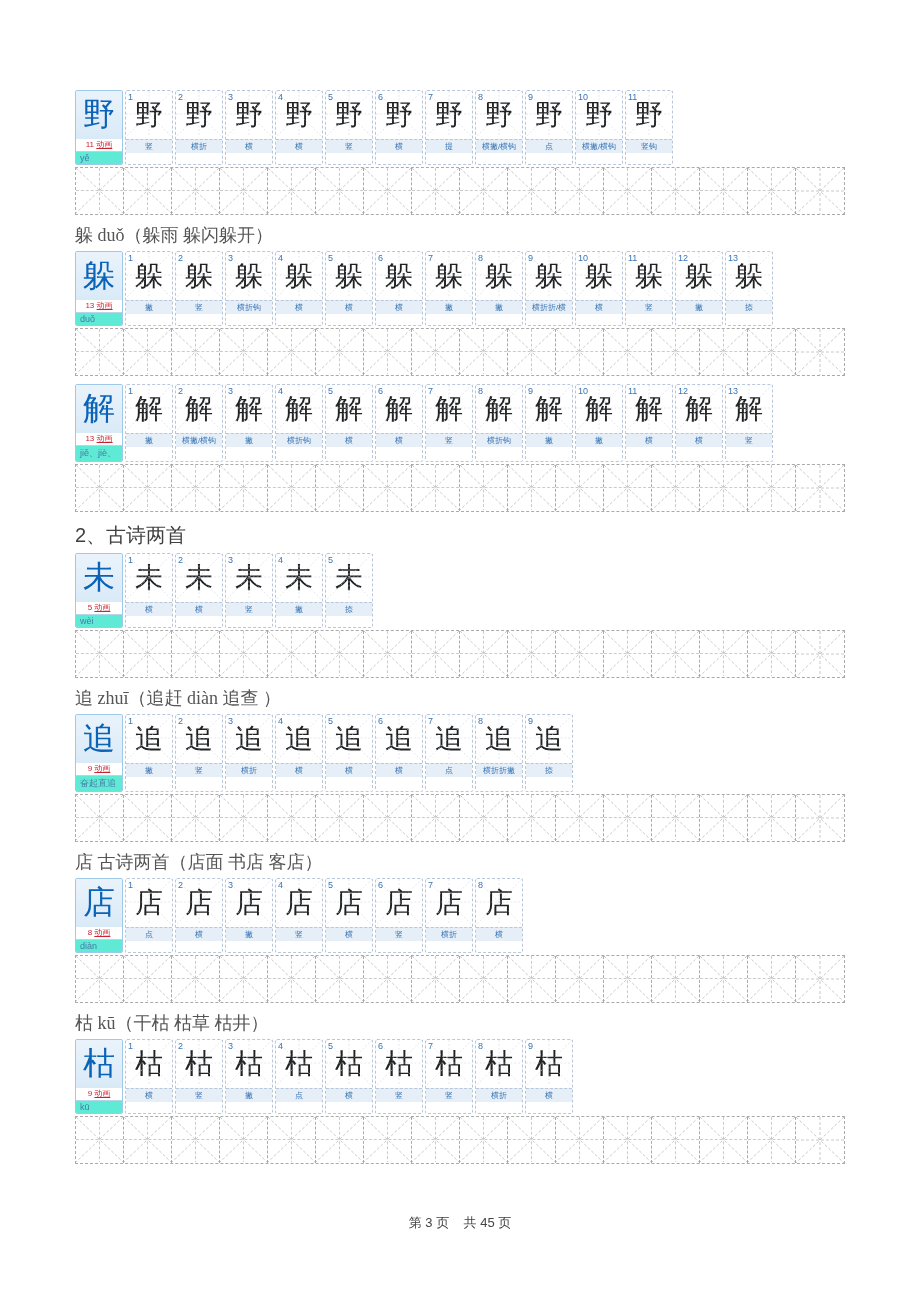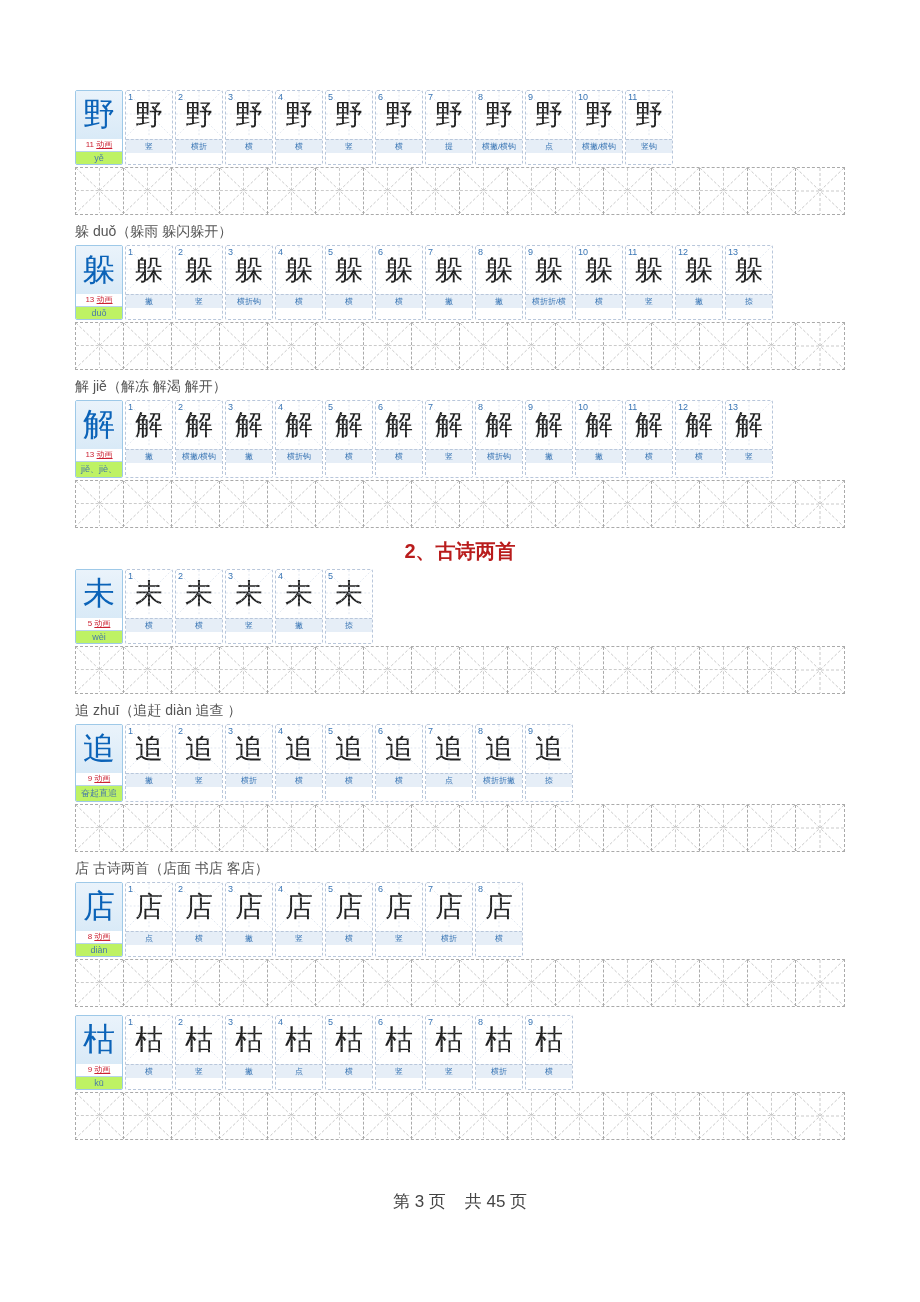--- a/index.html
+++ b/index.html
@@ -5,23 +5,24 @@
   * { box-sizing: border-box; margin: 0; padding: 0; }
   body {
     font-family: "Microsoft YaHei", "SimSun", sans-serif;
     background: #fff;
     color: #333;
     padding: 90px 75px 40px 75px;
     width: 920px;
   }
   .entry { margin-bottom: 8px; }
   .entry-header {
-    font-size: 14px;
+    font-size: 18px;
     color: #555;
     margin: 6px 0 4px 0;
+    font-family: Liberation Serif, serif;
   }
   .stroke-row {
     display: flex;
     gap: 2px;
     margin-bottom: 2px;
   }
   .char-box {
     width: 48px;
     border: 1px solid #9ec9e8;
     border-radius: 2px;
@@ -41,24 +42,23 @@
   }
   .char-meta {
     font-size: 8px;
     color: #c23;
     text-align: center;
     line-height: 10px;
     padding: 1px 0;
   }
   .char-meta a { color: #c23; text-decoration: underline; }
   .char-pinyin {
-    background: #bef264;
+    background: #5eead4;
     font-size: 9px;
     color: #4a7aa8;
-    text-align: center;
     padding: 1px 4px;
     border-top: 1px solid #b8d4ea;
   }
   .stroke-box {
     width: 48px;
     border: 1px dashed #b9c7db;
     border-radius: 2px;
     display: flex;
     flex-direction: column;
     position: relative;
@@ -105,28 +105,27 @@
   .practice-cell {
     width: 48px;
     height: 46px;
     border-right: 1px dashed #aaa;
     position: relative;
   }
   .practice-cell:last-child { border-right: none; }
   .practice-cell svg { position: absolute; inset: 0; }
   .section-title {
     font-size: 20px;
-    font-weight: bold;
-    color: #b91c1c;
+    font-weight: normal;
+    color: #404040;
     margin: 10px 0 4px 0;
-    text-align: center;
   }
   .footer {
     text-align: center;
-    font-size: 17px;
+    font-size: 13px;
     color: #444;
     margin-top: 50px;
   }
 </style>
 </head>
 <body>
 
 <div id="content">
     <div class="entry">
       <div class="stroke-row">
@@ -713,21 +712,20 @@
           <svg viewBox="0 0 48 46">
             <line x1="0" y1="0" x2="48" y2="46" stroke="#bbb" stroke-width="0.8" stroke-dasharray="3 2"></line>
             <line x1="48" y1="0" x2="0" y2="46" stroke="#bbb" stroke-width="0.8" stroke-dasharray="3 2"></line>
             <line x1="24" y1="0" x2="24" y2="46" stroke="#bbb" stroke-width="0.8" stroke-dasharray="3 2"></line>
             <line x1="0" y1="23" x2="48" y2="23" stroke="#bbb" stroke-width="0.8" stroke-dasharray="3 2"></line>
           </svg>
         </div>
       </div>
     </div>
     <div class="entry">
-      <div class="entry-header">解 jiě（解冻  解渴  解开）</div>
       <div class="stroke-row">
         <div class="char-box">
           <div class="char-glyph">解</div>
           <div class="char-meta"><span>13</span> <a href="#">动画</a></div>
           <div class="char-pinyin">jiě、jiè、</div>
         </div>
         <div class="stroke-box">
           <div class="stroke-cell">
             <svg class="guide" viewBox="0 0 48 48">
               <line x1="0" y1="0" x2="48" y2="48" stroke="#ccd7e4" stroke-width="0.6" stroke-dasharray="2 2"></line>
@@ -1728,20 +1726,21 @@
           <svg viewBox="0 0 48 46">
             <line x1="0" y1="0" x2="48" y2="46" stroke="#bbb" stroke-width="0.8" stroke-dasharray="3 2"></line>
             <line x1="48" y1="0" x2="0" y2="46" stroke="#bbb" stroke-width="0.8" stroke-dasharray="3 2"></line>
             <line x1="24" y1="0" x2="24" y2="46" stroke="#bbb" stroke-width="0.8" stroke-dasharray="3 2"></line>
             <line x1="0" y1="23" x2="48" y2="23" stroke="#bbb" stroke-width="0.8" stroke-dasharray="3 2"></line>
           </svg>
         </div>
       </div>
     </div>
     <div class="entry">
+      <div class="entry-header">枯 kū（干枯  枯草  枯井）</div>
       <div class="stroke-row">
         <div class="char-box">
           <div class="char-glyph">枯</div>
           <div class="char-meta"><span>9</span> <a href="#">动画</a></div>
           <div class="char-pinyin">kū</div>
         </div>
         <div class="stroke-box">
           <div class="stroke-cell">
             <svg class="guide" viewBox="0 0 48 48">
               <line x1="0" y1="0" x2="48" y2="48" stroke="#ccd7e4" stroke-width="0.6" stroke-dasharray="2 2"></line>

